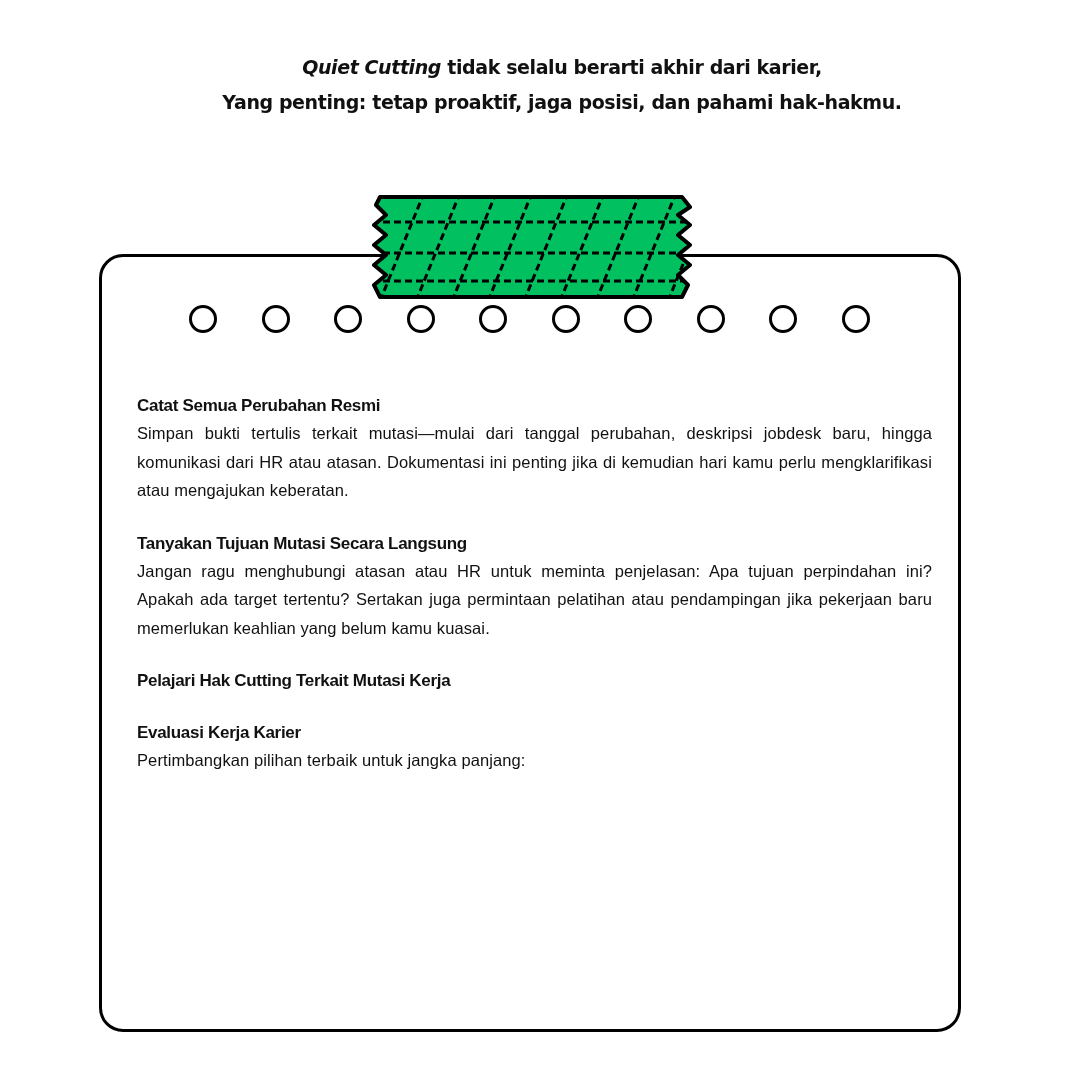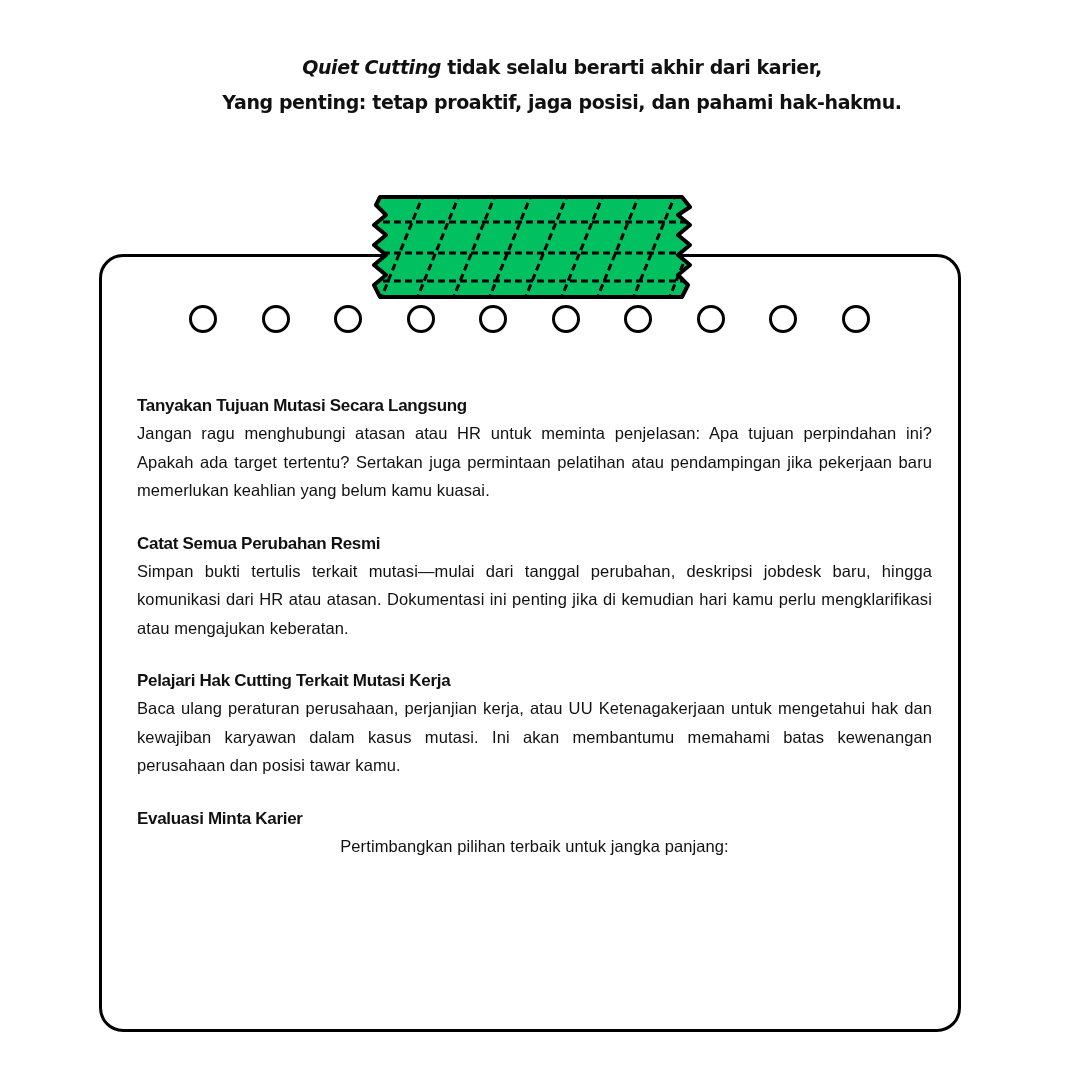--- a/index.html
+++ b/index.html
@@ -8,21 +8,21 @@
   .intro .line { display:block; }
   .intro em { font-style:italic; }
   .card { position:absolute; left:99px; top:254px; width:862px; height:778px; border:3px solid #000; border-radius:24px; box-sizing:border-box; background:#fff; }
   .tape { position:absolute; left:372px; top:193px; width:320px; height:108px; z-index:3; }
   .holes { position:absolute; top:305px; left:189px; width:700px; height:34px; z-index:2; }
   .hole { position:absolute; top:0; width:28px; height:28px; border:3.5px solid #000; border-radius:50%; box-sizing:border-box; background:#fff; }
   .content { position:absolute; left:137px; top:393px; width:795px; z-index:2; }
   .section { margin-bottom:26px; }
   .section h3 { margin:0; font-family:"Liberation Sans", sans-serif; font-weight:bold; font-size:17px; line-height:26px; letter-spacing:-0.3px; }
   .section p { margin:0; font-family:"Liberation Sans", sans-serif; font-size:16.5px; line-height:28.5px; text-align:justify; letter-spacing:0.1px; }
-  .section p.last { text-align:center; }
+  .section p.last { text-align:left; }
   ul.bullets { margin:0; padding:0 0 0 29px; list-style:none; }
   ul.bullets li { position:relative; font-size:16.5px; line-height:28.5px; }
   ul.bullets li::before { content:""; position:absolute; left:-20px; top:12px; width:6px; height:6px; border-radius:50%; background:#000; }
 </style>
 </head>
 <body>
 
 <div class="intro">
   <span class="line"><em>Quiet Cutting</em><span> tidak selalu berarti akhir dari karier,</span></span>
   <span class="line">Yang penting: tetap proaktif, jaga posisi, dan pahami hak-hakmu.</span>
@@ -62,28 +62,27 @@
   <div class="hole" style="left:290px"></div>
   <div class="hole" style="left:363px"></div>
   <div class="hole" style="left:435px"></div>
   <div class="hole" style="left:508px"></div>
   <div class="hole" style="left:580px"></div>
   <div class="hole" style="left:653px"></div>
 </div>
 
 <div class="content">
   <div class="section">
+    <h3>Catat Semua Perubahan Resmi</h3>
+    <p>Simpan bukti tertulis terkait mutasi—mulai dari tanggal perubahan, deskripsi jobdesk baru, hingga komunikasi dari HR atau atasan. Dokumentasi ini penting jika di kemudian hari kamu perlu mengklarifikasi atau mengajukan keberatan.</p>
+  </div>
+  <div class="section">
     <h3>Tanyakan Tujuan Mutasi Secara Langsung</h3>
     <p>Jangan ragu menghubungi atasan atau HR untuk meminta penjelasan: Apa tujuan perpindahan ini? Apakah ada target tertentu? Sertakan juga permintaan pelatihan atau pendampingan jika pekerjaan baru memerlukan keahlian yang belum kamu kuasai.</p>
   </div>
   <div class="section">
-    <h3>Catat Semua Perubahan Resmi</h3>
-    <p>Simpan bukti tertulis terkait mutasi—mulai dari tanggal perubahan, deskripsi jobdesk baru, hingga komunikasi dari HR atau atasan. Dokumentasi ini penting jika di kemudian hari kamu perlu mengklarifikasi atau mengajukan keberatan.</p>
+    <h3>Pelajari Hak Cutting Terkait Mutasi Kerja</h3>
   </div>
   <div class="section">
-    <h3>Pelajari Hak Cutting Terkait Mutasi Kerja</h3>
-    <p>Baca ulang peraturan perusahaan, perjanjian kerja, atau UU Ketenagakerjaan untuk mengetahui hak dan kewajiban karyawan dalam kasus mutasi. Ini akan membantumu memahami batas kewenangan perusahaan dan posisi tawar kamu.</p>
-  </div>
-  <div class="section">
-    <h3>Evaluasi Minta Karier</h3>
+    <h3>Evaluasi Kerja Karier</h3>
     <p class="last">Pertimbangkan pilihan terbaik untuk jangka panjang:</p>
   </div>
 </div>
 
 </body></html>

